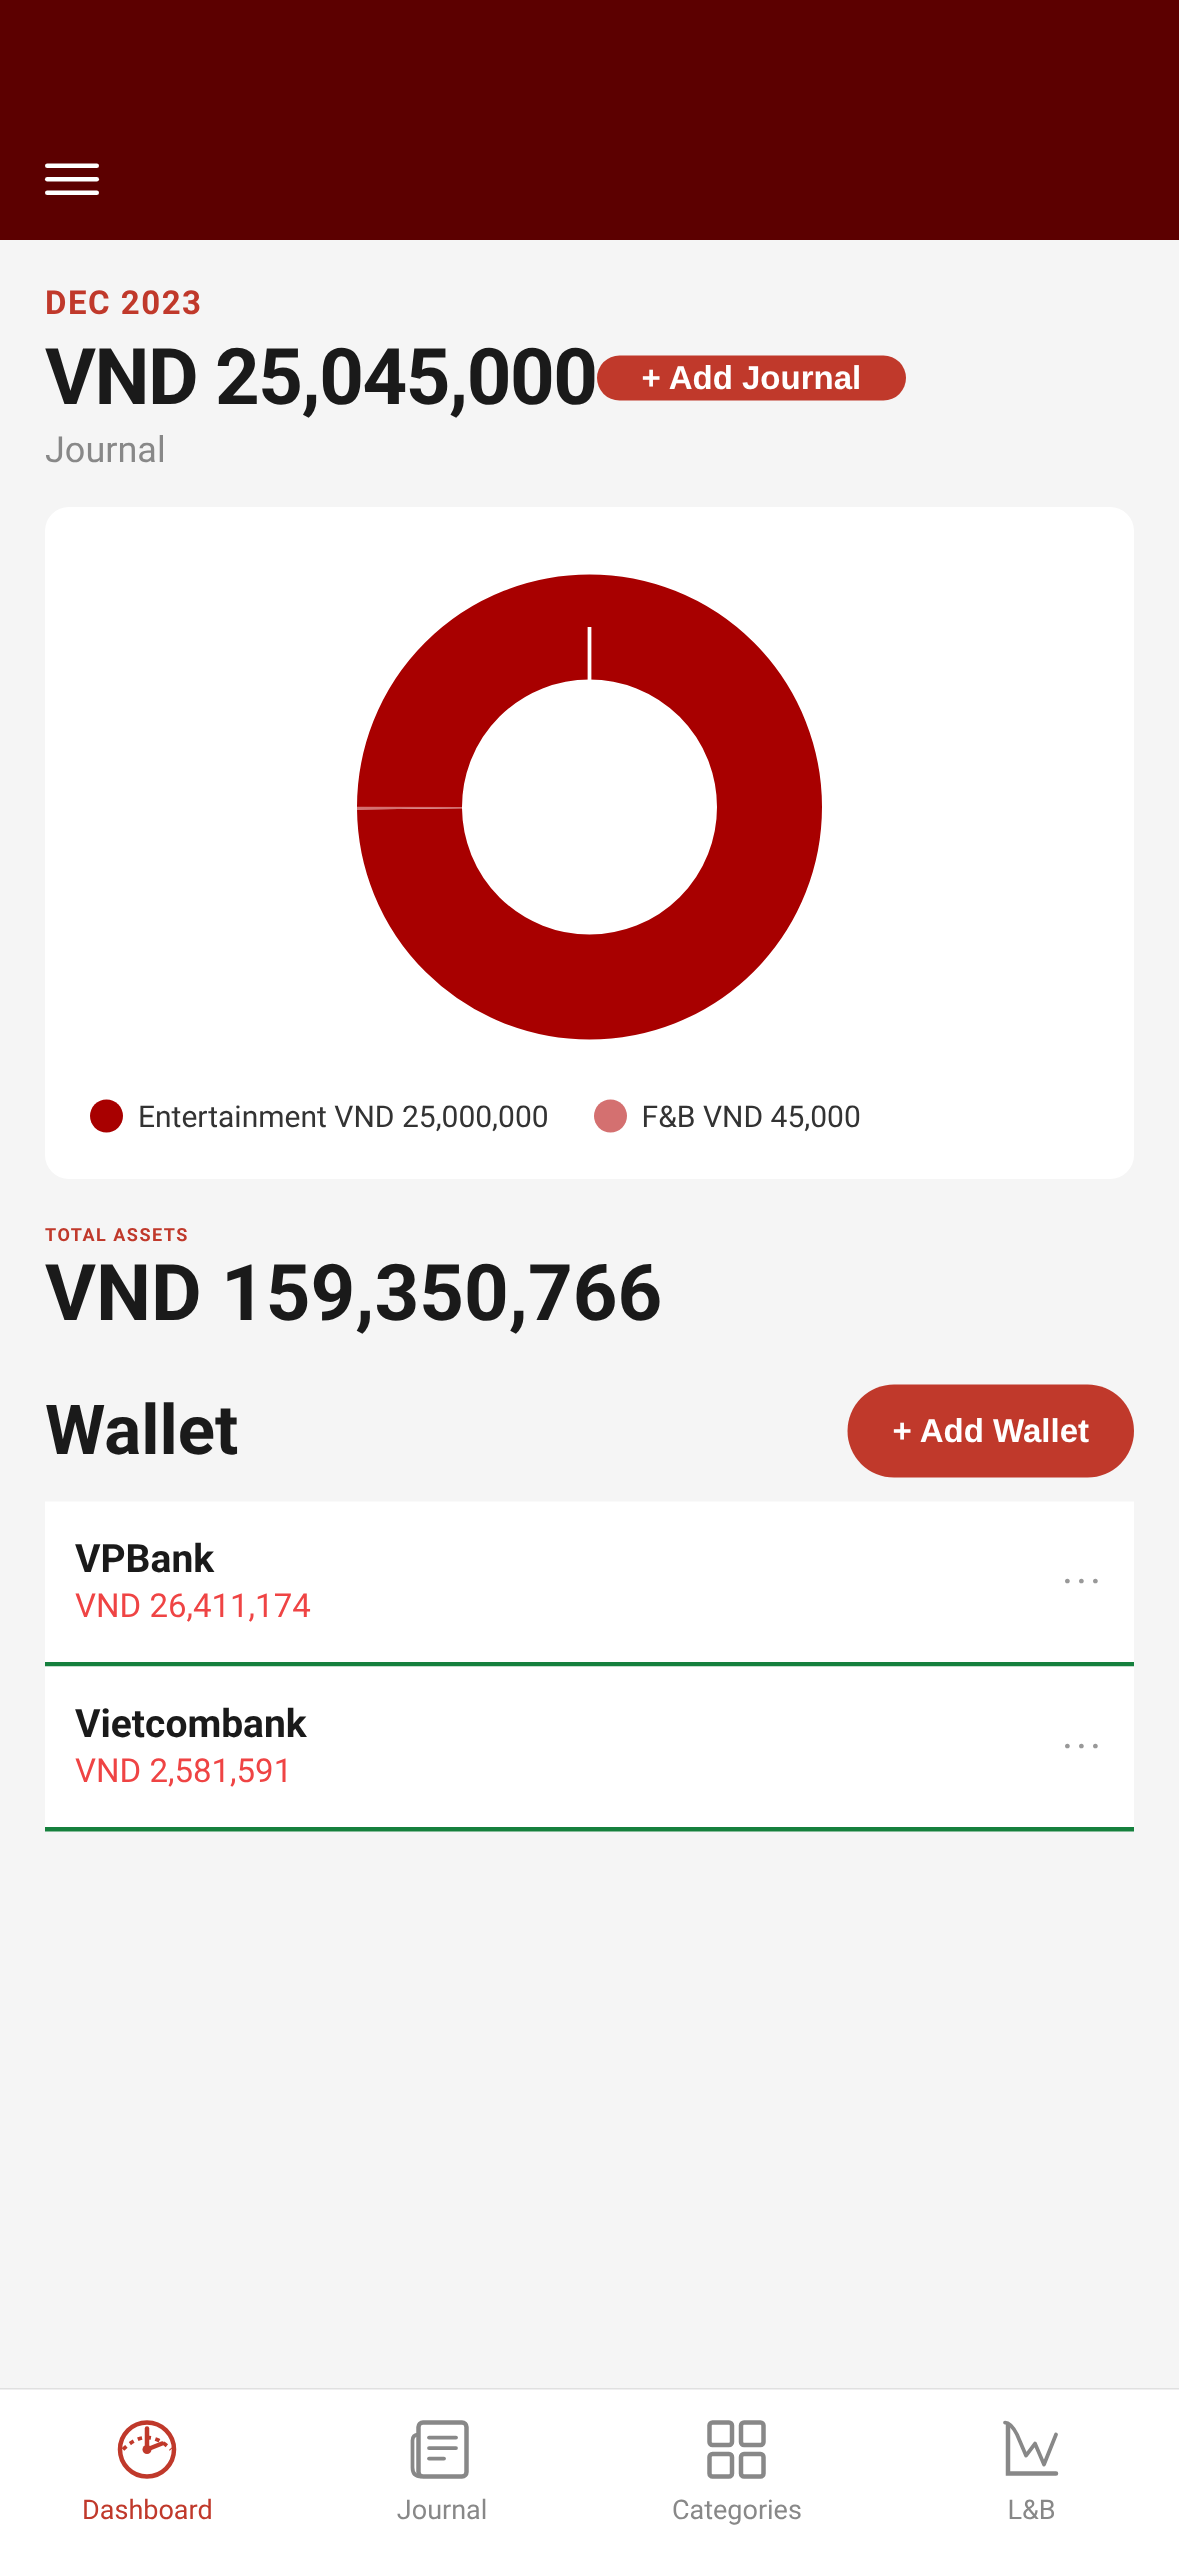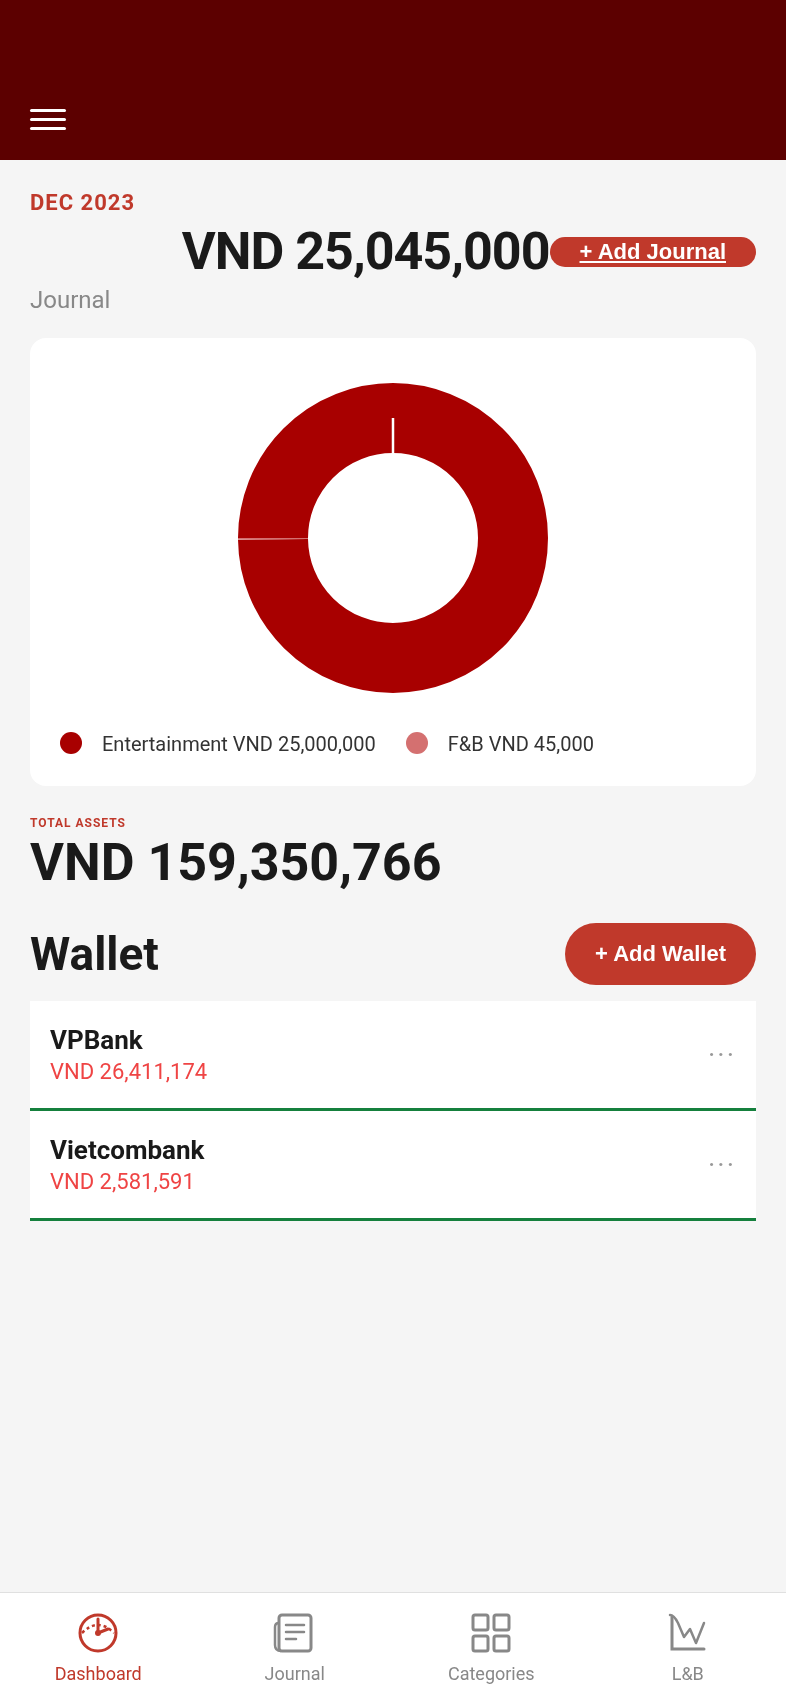--- a/index.html
+++ b/index.html
@@ -44,21 +44,21 @@
     .month-label {
       color: #c0392b;
       font-size: 22px;
       font-weight: 700;
       letter-spacing: 1px;
       margin-bottom: 6px;
     }
     .amount-row {
       display: flex;
       align-items: center;
-      justify-content: flex-end;
+      justify-content: flex-start;
       margin-bottom: 4px;
     }
     .amount-value {
       font-size: 52px;
       font-weight: 700;
       color: #1a1a1a;
       letter-spacing: -1px;
     }
     .add-journal-btn {
       background: #c0392b;
@@ -66,21 +66,20 @@
       border: none;
       border-radius: 40px;
       padding: 2px 30px;
       font-size: 22px;
       font-weight: 600;
       cursor: pointer;
       display: flex;
       align-items: center;
       gap: 8px;
       white-space: nowrap;
-      text-decoration: underline;
     }
     .expense-label {
       color: #888;
       font-size: 24px;
       margin-bottom: 24px;
     }
 
     
     .chart-card {
       background: white;
@@ -99,22 +98,22 @@
       height: 340px;
     }
     .chart-legend {
       display: flex;
       align-items: center;
       gap: 30px;
       flex-wrap: wrap;
     }
     .legend-item {
       display: flex;
-      align-items: flex-start;
-      gap: 20px;
+      align-items: center;
+      gap: 10px;
       font-size: 20px;
       color: #333;
     }
     .legend-dot {
       width: 22px;
       height: 22px;
       border-radius: 50%;
       flex-shrink: 0;
     }
 

